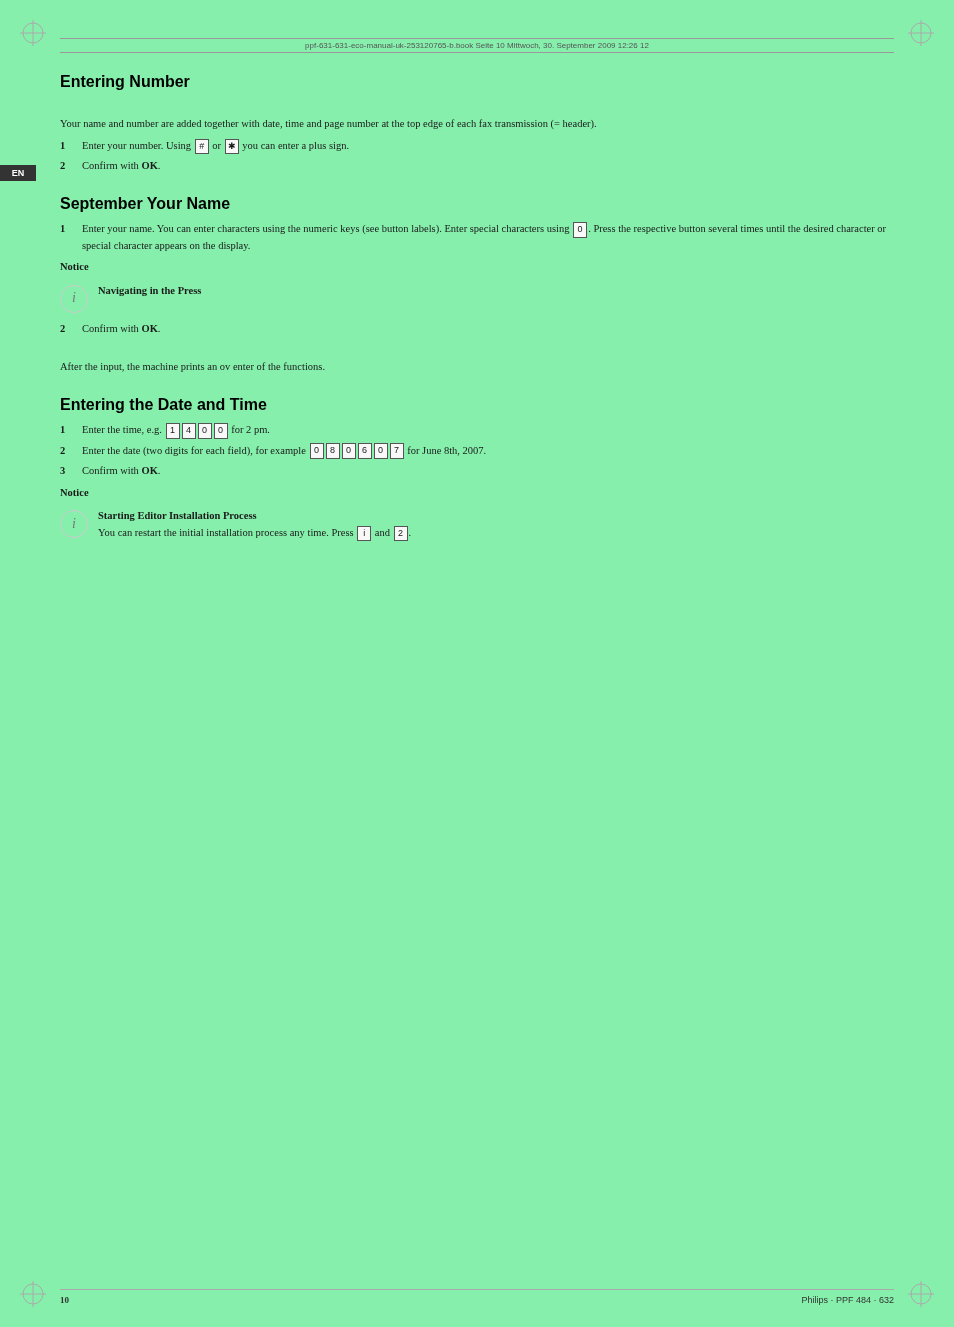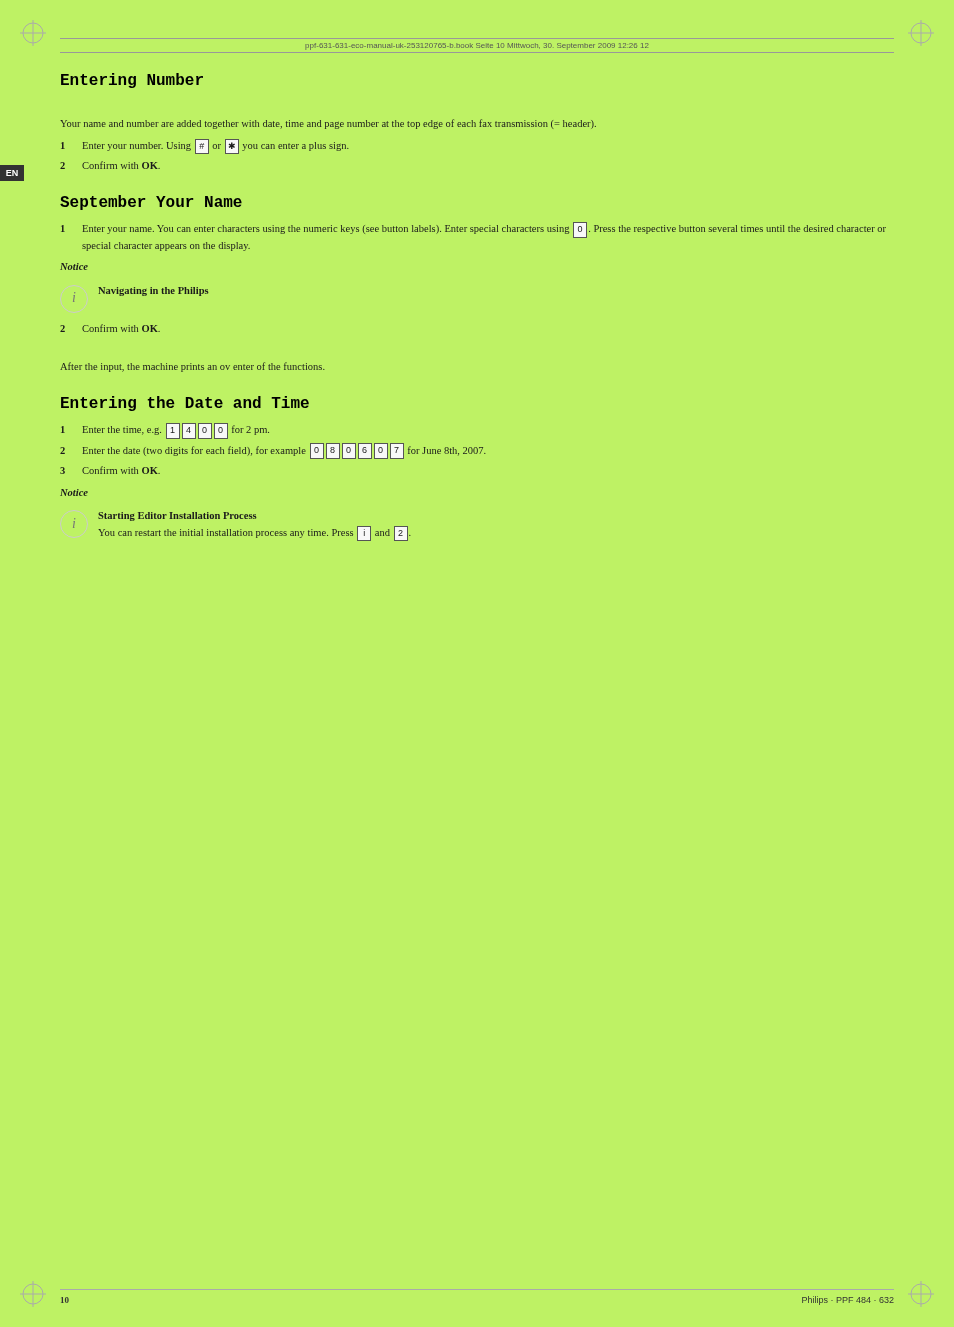--- a/index.html
+++ b/index.html
@@ -13,21 +13,21 @@
       display: flex;
       justify-content: center;
       align-items: flex-start;
       min-height: 100vh;
       font-family: 'Times New Roman', Times, serif;
     }
 
     .page {
       width: 954px;
       min-height: 1327px;
-      background: #bef264;
+      background: #86efac;
       position: relative;
       padding: 16px;
       box-shadow: 0 2px 10px rgba(0,0,0,0.3);
     }
 
     
     .corner-mark {
       position: absolute;
       width: 30px;
       height: 30px;
@@ -76,26 +76,26 @@
     .en-label {
       position: absolute;
       left: 0px;
       top: 165px;
       background: #333;
       color: white;
       font-family: Arial, sans-serif;
       font-size: 9px;
       font-weight: bold;
       padding: 3px 5px;
-      width: 24px;
+      width: 36px;
       text-align: center;
     }
 
     h2.section-title {
-      font-family: Liberation Mono, monospace;
+      font-family: Liberation Sans, sans-serif;
       font-size: 16px;
       font-weight: bold;
       color: #000;
       margin-bottom: 6px;
       margin-top: 18px;
     }
 
     h2.section-title:first-child {
       margin-top: 0;
     }
@@ -182,21 +182,20 @@
       font-size: 10.5px;
       margin-bottom: 2px;
     }
 
     .notice-text {
       font-size: 10.5px;
       line-height: 1.45;
     }
 
     .notice-label {
-      font-style: italic;
       font-weight: bold;
       font-size: 10.5px;
       margin-bottom: 4px;
     }
 
     
     .footer {
       position: absolute;
       bottom: 22px;
       left: 60px;
@@ -291,21 +290,21 @@
         </span>
       </li>
     </ul>
 
     <div class="notice-label">Notice</div>
     <div class="notice-block">
       <div class="notice-icon">
           <em>i</em>
         </div>
       <div class="notice-content">
-        <div class="notice-title">Navigating in the Philips</div>
+        <div class="notice-title">Navigating in the Press</div>
       </div>
     </div>
 
     <ul class="step-list">
       <li>
         <span class="step-num bold-label">2</span>
         <span class="step-content">
           Confirm with <strong>OK</strong>.
         </span>
       </li>

